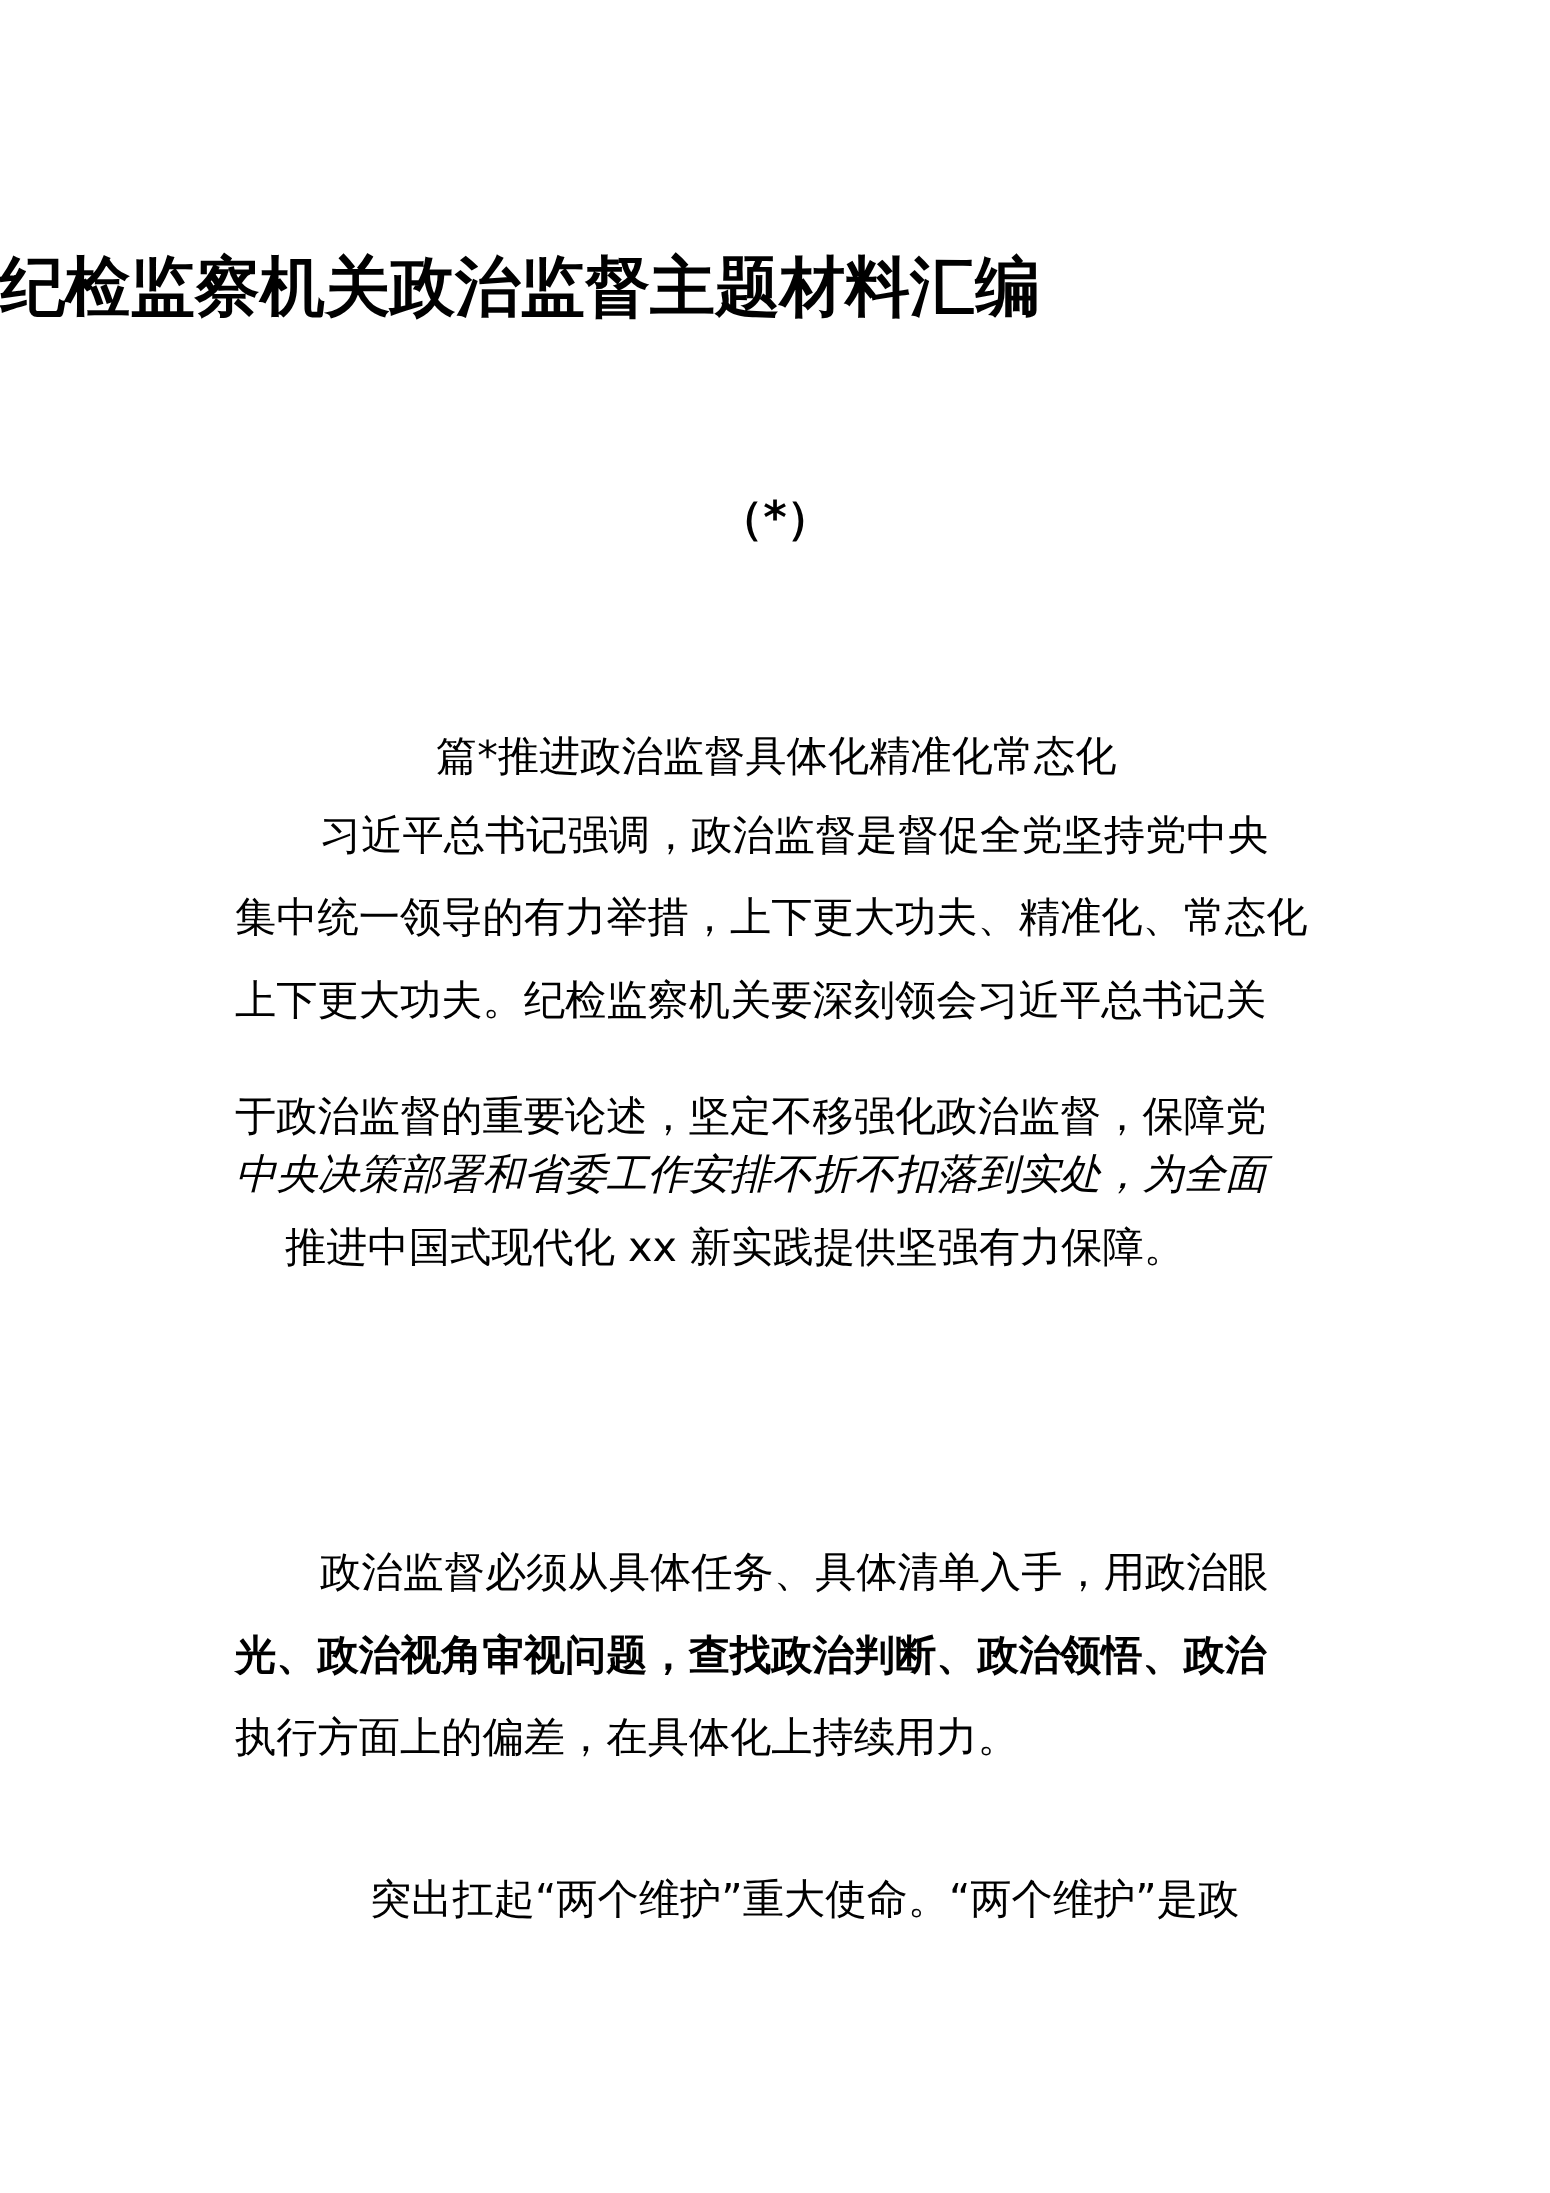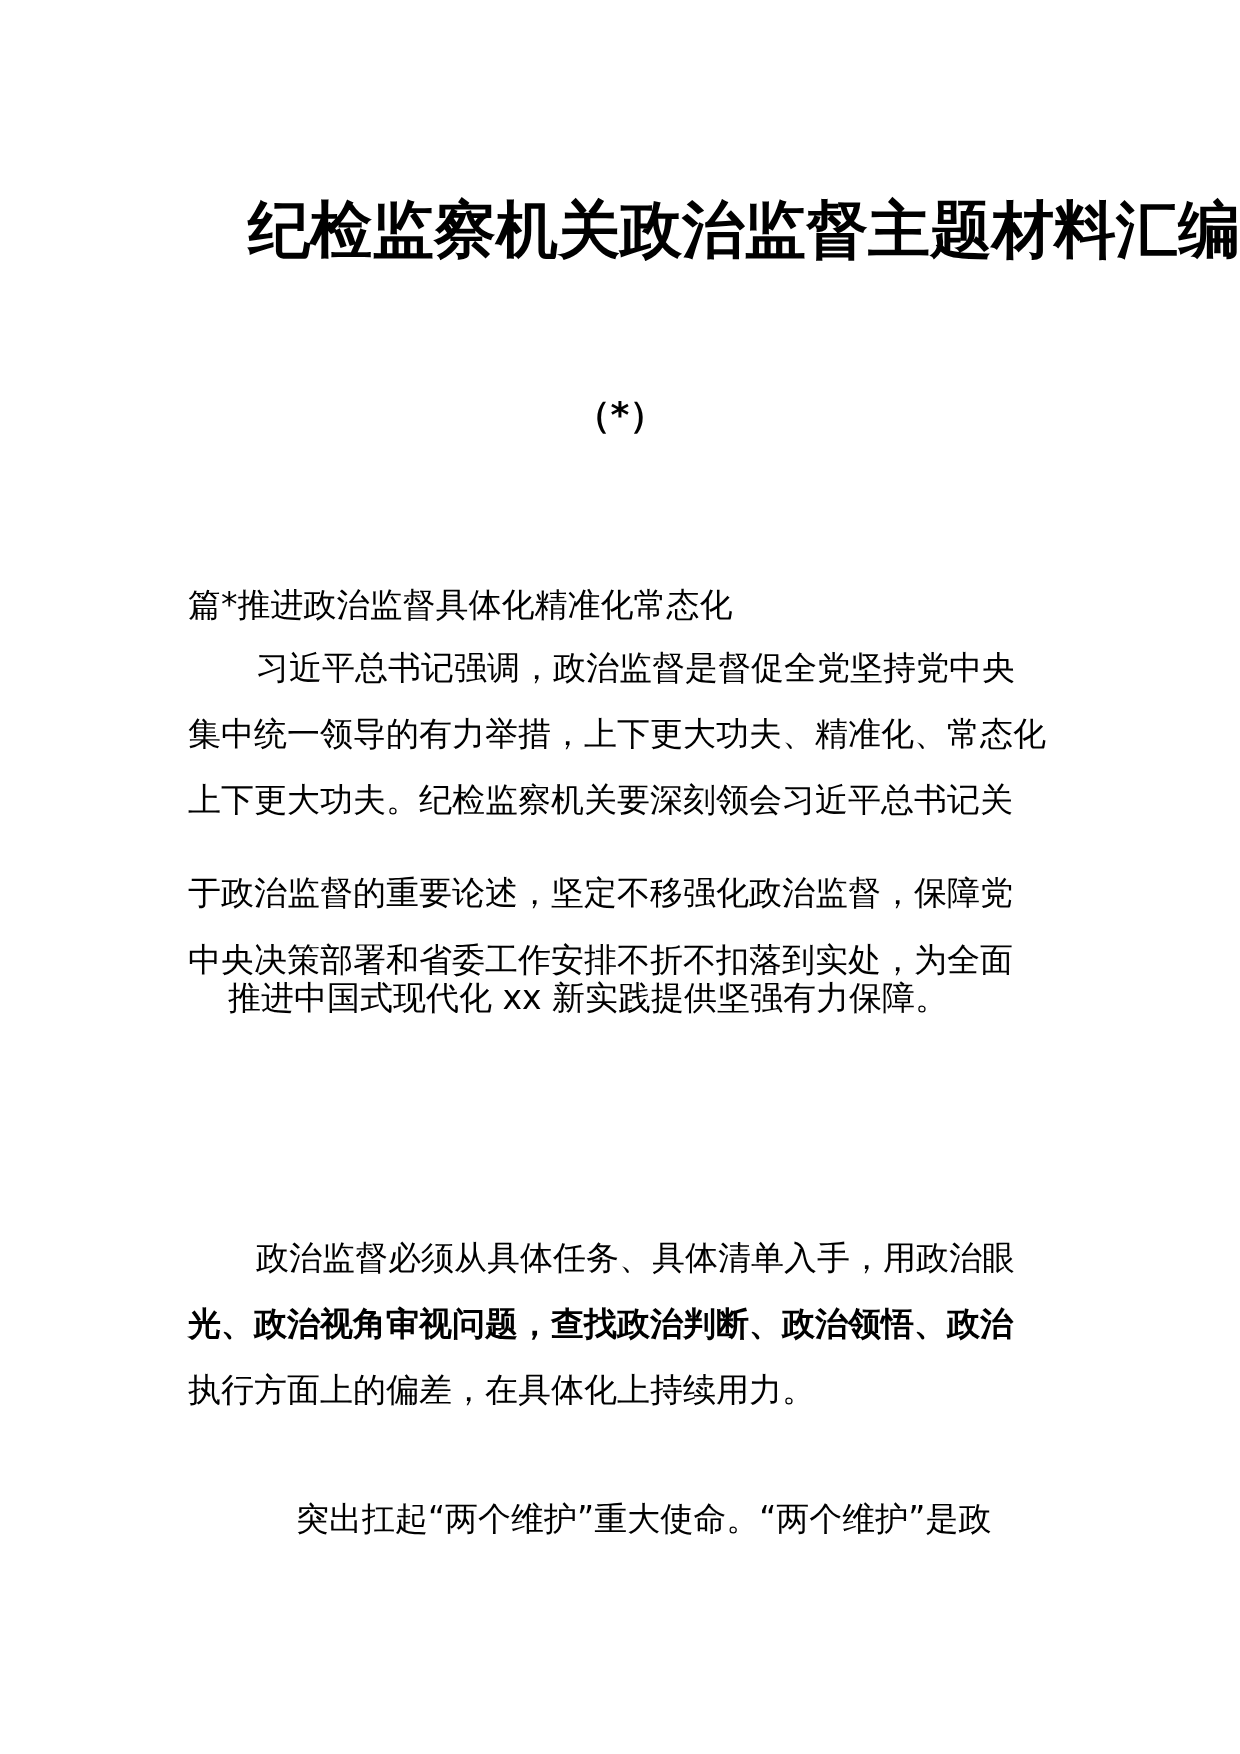--- a/index.html
+++ b/index.html
@@ -20,22 +20,22 @@
       left: 0; top: 0;
       width: 1240px;
       height: 1754px;
       background: #ffffff;
     }
     .doc-title {
       position: absolute;
       left: 0;
       width: 1240px;
       top: 200px;
-      text-align: right;
-      font-size: 62px;
+      text-align: left;
+      font-size: 52px;
       font-weight: bold;
       letter-spacing: 0px;
       line-height: 60px;
       margin: 0;
     }
     .doc-subtitle {
       position: absolute;
       left: 0;
       width: 1240px;
       top: 390px;
@@ -61,28 +61,28 @@
   </style>
 </head>
 <body>
 
 <div class="page">
 
   <h1 class="doc-title">纪检监察机关政治监督主题材料汇编</h1>
 
   <div class="doc-subtitle">（*）</div>
 
-  <div class="line" style="top:583px;">篇*推进政治监督具体化精准化常态化</div>
+  <div class="line" style="top:583px;text-align:center;">篇*推进政治监督具体化精准化常态化</div>
 
   <div>
     <div class="line indent" style="top:646px;">习近平总书记强调，政治监督是督促全党坚持党中央</div>
     <div class="line" style="top:712px;">集中统一领导的有力举措，上下更大功夫、精准化、常态化</div>
     <div class="line" style="top:778px;">上下更大功夫。纪检监察机关要深刻领会习近平总书记关</div>
     <div class="line" style="top:871px;">于政治监督的重要论述，坚定不移强化政治监督，保障党</div>
-    <div class="line" style="top:938px;">中央决策部署和省委工作安排不折不扣落到实处，为全面</div>
+    <div class="line" style="top:917px;font-style:italic;">中央决策部署和省委工作安排不折不扣落到实处，为全面</div>
     <div class="line" style="top:976px;margin-left:40px;">推进中国式现代化 xx 新实践提供坚强有力保障。</div>
   </div>
 
 
   <div>
     <div class="line indent" style="top:1236px;">政治监督必须从具体任务、具体清单入手，用政治眼</div>
     <div class="line" style="top:1302px;font-weight:bold;">光、政治视角审视问题，查找政治判断、政治领悟、政治</div>
     <div class="line" style="top:1368px;">执行方面上的偏差，在具体化上持续用力。</div>
   </div>
 

